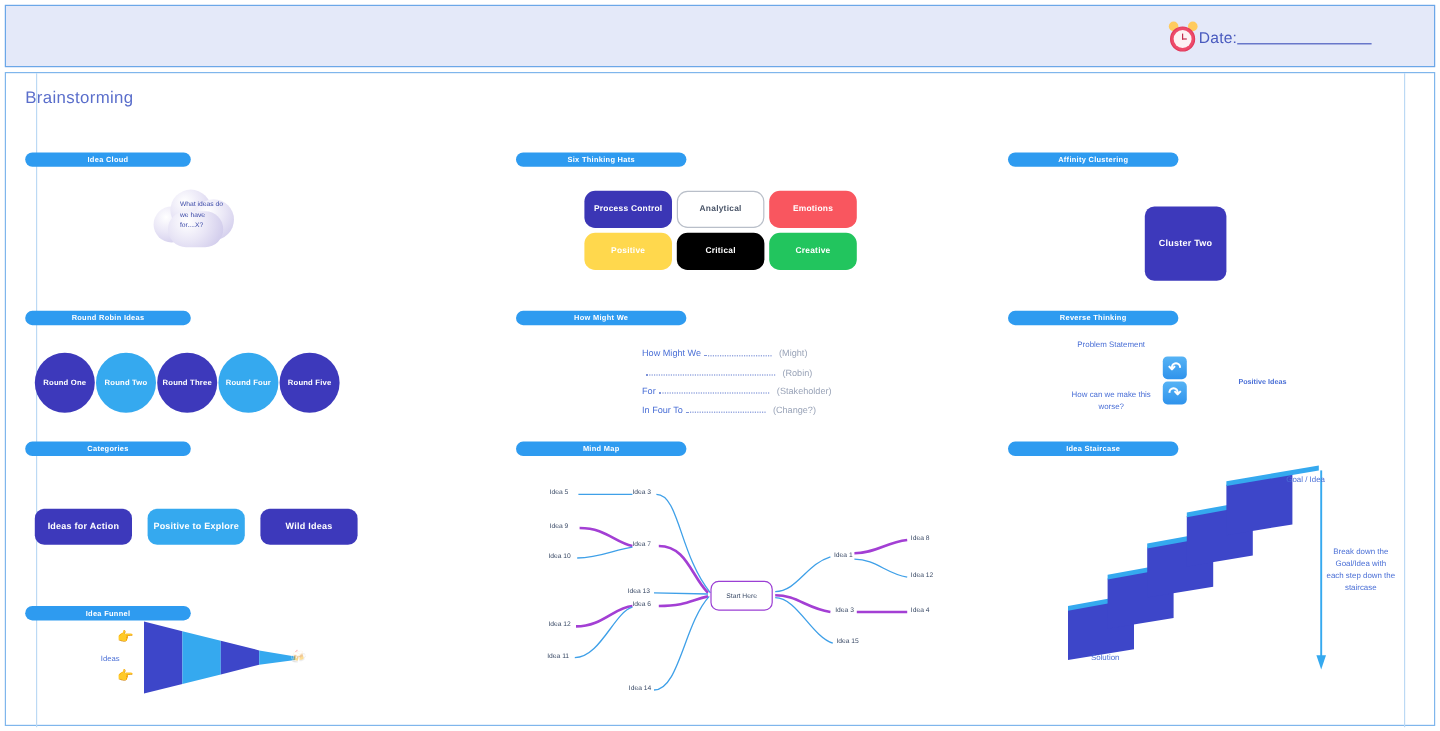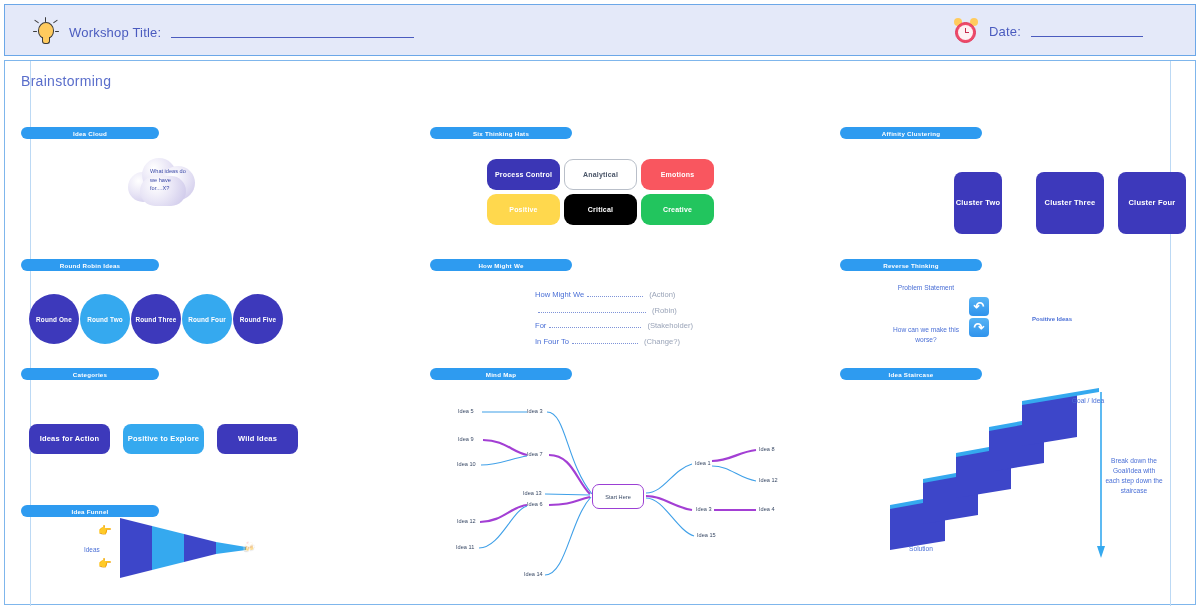--- a/index.html
+++ b/index.html
@@ -10,21 +10,21 @@
     overflow: hidden;
   }
   .page { position: relative; width: 1200px; height: 609px; background: #fff; }
 
   
   .header {
     position: absolute; left: 4px; top: 4px; width: 1192px; height: 52px;
     background: #e4e9f9; border: 1px solid #6ba7e8;
   }
   .hdr-left { position: absolute; left: 28px; top: 12px; display: flex; align-items: center; gap: 10px; }
-  .hdr-right { position: absolute; right: 52px; top: 13px; display: flex; align-items: center; gap: 10px; }
+  .hdr-right { position: absolute; right: 52px; top: 13px; display: flex; align-items: center; }
   .hdr-label { font-size: 13px; color: #4a5bbf; letter-spacing: .2px; }
   .hdr-rule { display: inline-block; border-bottom: 1.6px solid #4a5bbf; height: 12px; }
   .rule-title { width: 243px; }
   .rule-date { width: 112px; }
 
   .bulb { width: 26px; height: 30px; position: relative; }
   .bulb .glass {
     position: absolute; left: 5px; top: 5px; width: 16px; height: 17px;
     background: #ffcb5e; border: 1.3px solid #3b3b3b; border-radius: 50% 50% 45% 45%;
   }
@@ -158,33 +158,20 @@
     font-size: 5.6px; color: #3a4a66;
   }
   svg { position: absolute; left: 0; top: 0; overflow: visible; }
 </style>
 </head>
 <body>
 
 <div class="page">
 
   <div class="header">
-    <div class="hdr-left">
-      <span class="bulb">
-        <i class="r1"></i>
-          <i class="r2"></i>
-          <i class="r3"></i>
-          <i class="r4"></i>
-          <i class="r5"></i>
-        <span class="glass"></span>
-          <span class="neck"></span>
-      </span>
-      <span class="hdr-label">Workshop Title:</span>
-      <span class="hdr-rule rule-title"></span>
-    </div>
     <div class="hdr-right">
       <span class="clock">
         <span class="bellL"></span>
           <span class="bellR"></span>
         <span class="body"></span>
           <span class="face"></span>
         <span class="hand h1"></span>
           <span class="hand h2"></span>
       </span>
       <span class="hdr-label">Date:</span>
@@ -221,28 +208,22 @@
     <span>Positive</span>
   </div>
   <div class="hat" style="left: 564px; top: 194px; width: 73px; height: 31px; background: rgb(0, 0, 0); color: rgb(255, 255, 255);">
     <span>Critical</span>
   </div>
   <div class="hat" style="left: 641px; top: 194px; width: 73px; height: 31px; background: rgb(34, 197, 94); color: rgb(255, 255, 255);">
     <span>Creative</span>
   </div>
 
   <div class="pill" style="left:840px; top:127px; width:142px;">Affinity Clustering</div>
-  <div class="sq-card" style="left:954px; top:172px; width:48px; height:62px; background:#3d39bb;">
+  <div class="sq-card" style="left:954px; top:172px; width:68px; height:62px; background:#3d39bb;">
     <span>Cluster Two</span>
-  </div>
-  <div class="sq-card" style="left:1036px; top:172px; width:68px; height:62px; background:#3d39bb;">
-    <span>Cluster Three</span>
-  </div>
-  <div class="sq-card" style="left:1118px; top:172px; width:68px; height:62px; background:#3d39bb;">
-    <span>Cluster Four</span>
   </div>
 
   <div class="pill" style="left:21px; top:259px; width:138px;">Round Robin Ideas</div>
   <div class="circ" style="left:29px; top:294px; width:50px; height:50px; background:#3d39bb;">
     <span>Round One</span>
   </div>
   <div class="circ" style="left:80px; top:294px; width:50px; height:50px; background:#35a9ef;">
     <span>Round Two</span>
   </div>
   <div class="circ" style="left:131px; top:294px; width:50px; height:50px; background:#3d39bb;">
@@ -253,21 +234,21 @@
   </div>
   <div class="circ" style="left:233px; top:294px; width:50px; height:50px; background:#3d39bb;">
     <span>Round Five</span>
   </div>
 
   <div class="pill" style="left:430px; top:259px; width:142px;">How Might We</div>
   <div class="hmw">
     <div class="row">
       <span class="lbl">How Might We</span>
       <span class="dots d1"></span>
-      <span class="paren">(Action)</span>
+      <span class="paren">(Might)</span>
     </div>
     <div class="row">
       <span class="lbl"></span>
       <span class="dots d2"></span>
       <span class="paren">(Robin)</span>
     </div>
     <div class="row">
       <span class="lbl">For</span>
       <span class="dots d3"></span>
       <span class="paren">(Stakeholder)</span>

